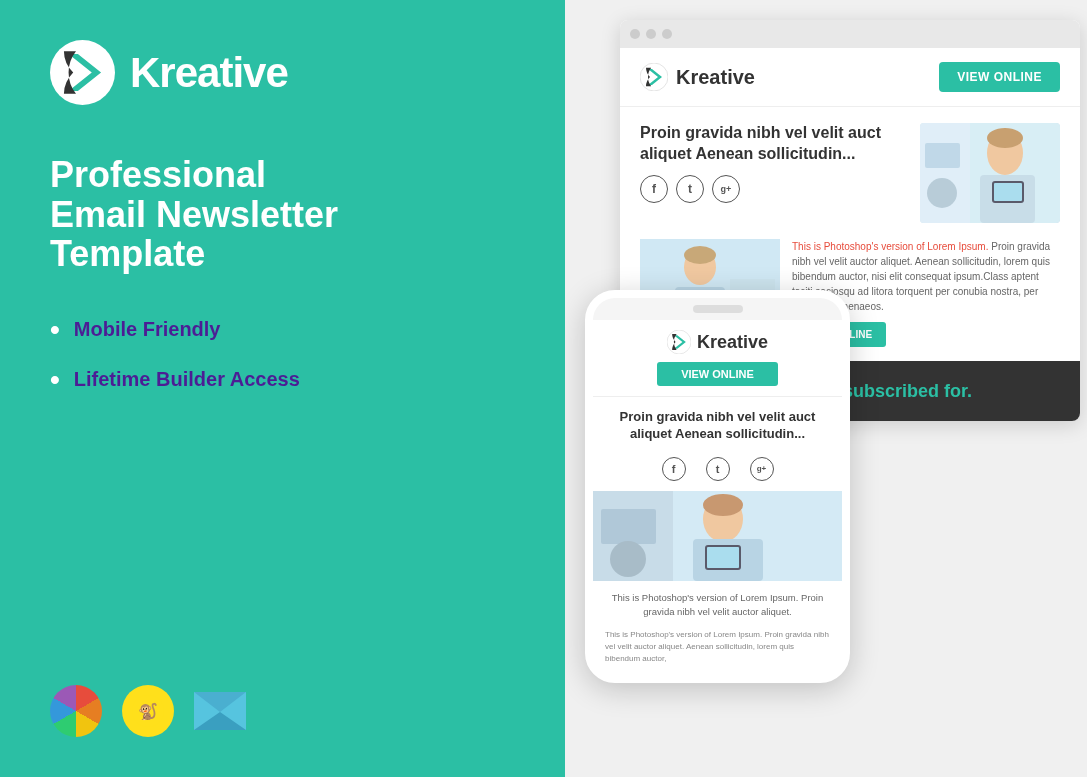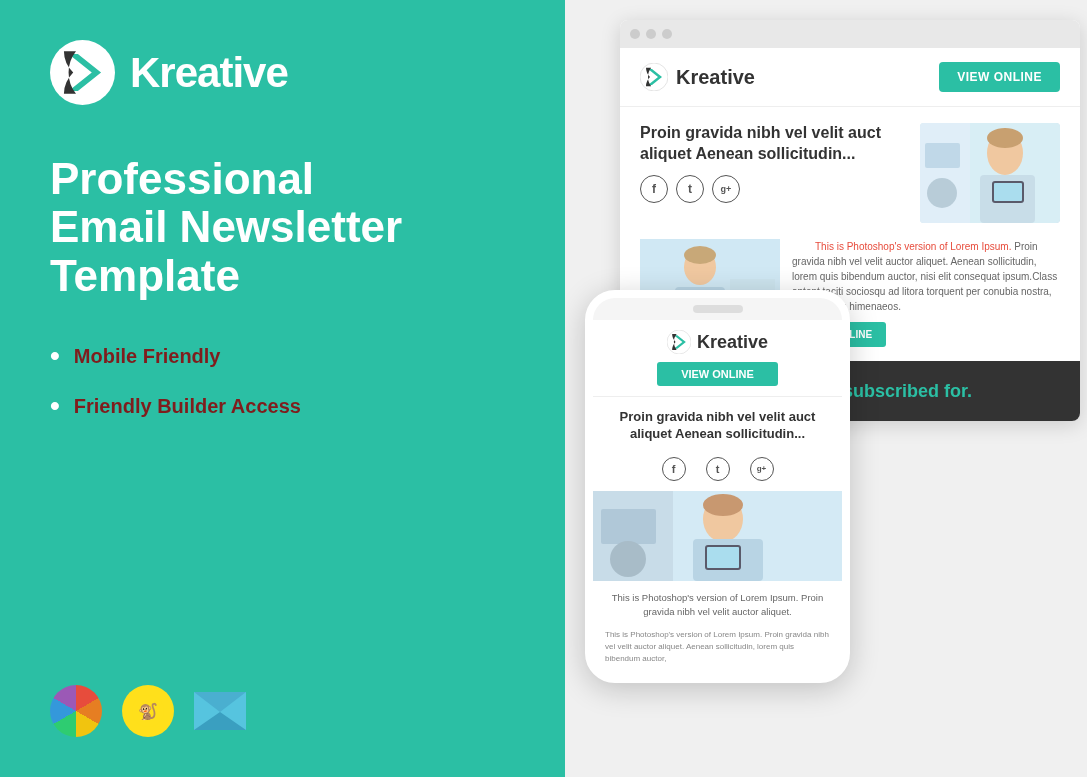--- a/index.html
+++ b/index.html
@@ -36,33 +36,33 @@
 
     .logo-text {
       font-size: 42px;
       font-weight: 700;
       color: white;
       letter-spacing: -1px;
     }
 
     .headline {
       color: white;
-      font-size: 44px;
+      font-size: 36px;
       font-weight: 800;
       line-height: 1.1;
       margin-bottom: 40px;
     }
 
     .features {
       list-style: none;
       margin-bottom: 60px;
     }
 
     .features li {
-      color: #7f1d1d;
+      color: #4c1d95;
       font-size: 20px;
       font-weight: 600;
       margin-bottom: 18px;
       display: flex;
       align-items: center;
       text-align: right;
     }
 
     .features li::before {
       content: '•';
@@ -243,21 +243,20 @@
     }
 
     .email-body-text p {
       color: #666;
       font-size: 10px;
       line-height: 1.5;
     }
 
     .email-body-text p span.red {
       color: #e74c3c;
-      margin-left: 23px;
     }
 
     .view-online-small {
       display: inline-block;
       background: #2BBFA4;
       color: white;
       padding: 5px 14px;
       border-radius: 3px;
       font-size: 10px;
       font-weight: 700;
@@ -409,21 +408,21 @@
     </svg>
     <span class="logo-text">Kreative</span>
   </div>
 
   <div class="headline">
     Professional<br>Email Newsletter<br>Template
   </div>
 
   <ul class="features">
     <li>Mobile Friendly</li>
-    <li>Friendly Builder Access</li>
+    <li>Lifetime Builder Access</li>
   </ul>
 
   <div class="bottom-icons">
     <div class="icon-colorwheel"></div>
     <div class="icon-mailchimp">
       <svg width="32" height="32" viewBox="0 0 32 32">
         <circle cx="16" cy="16" r="16" fill="#FFE01B"></circle>
         <text x="16" y="22" text-anchor="middle" font-size="16" font-weight="bold" fill="#333">🐒</text>
       </svg>
     </div>

